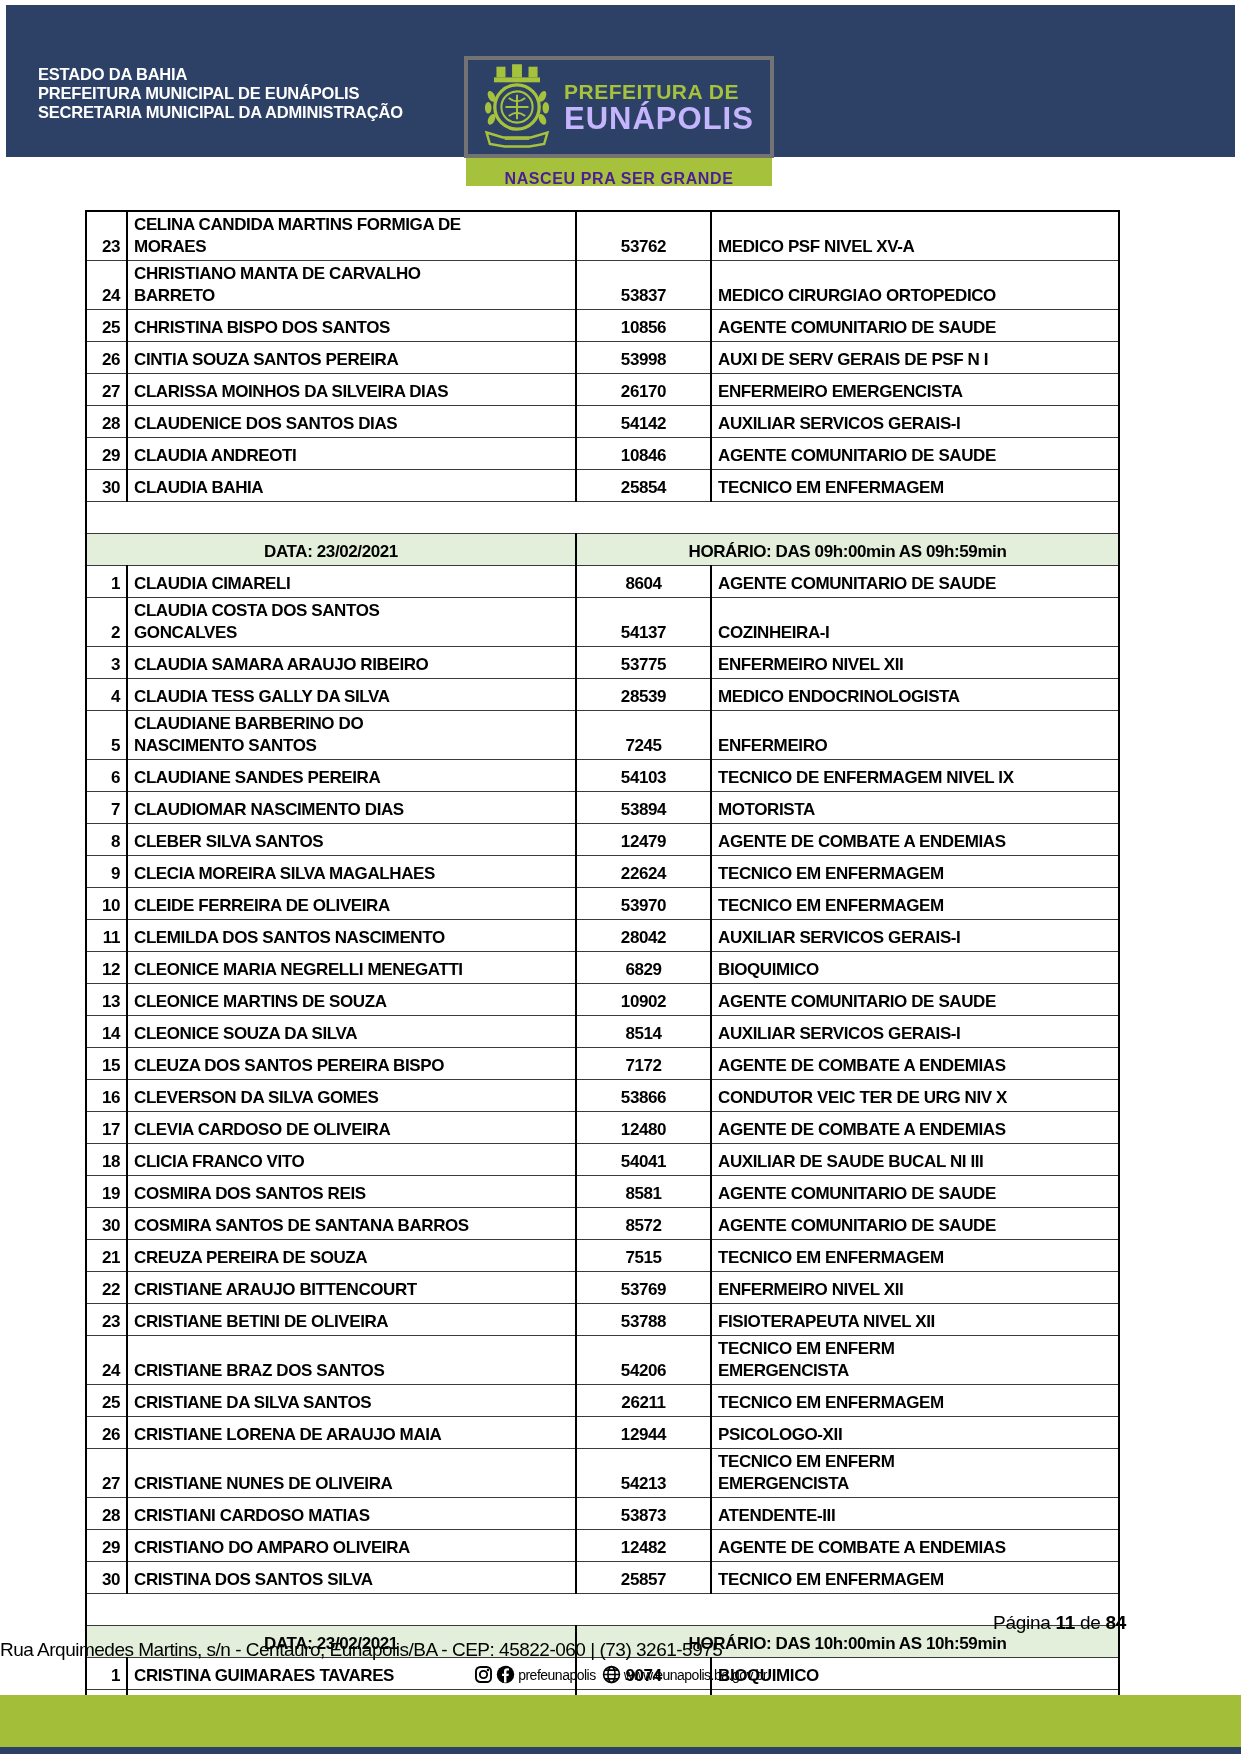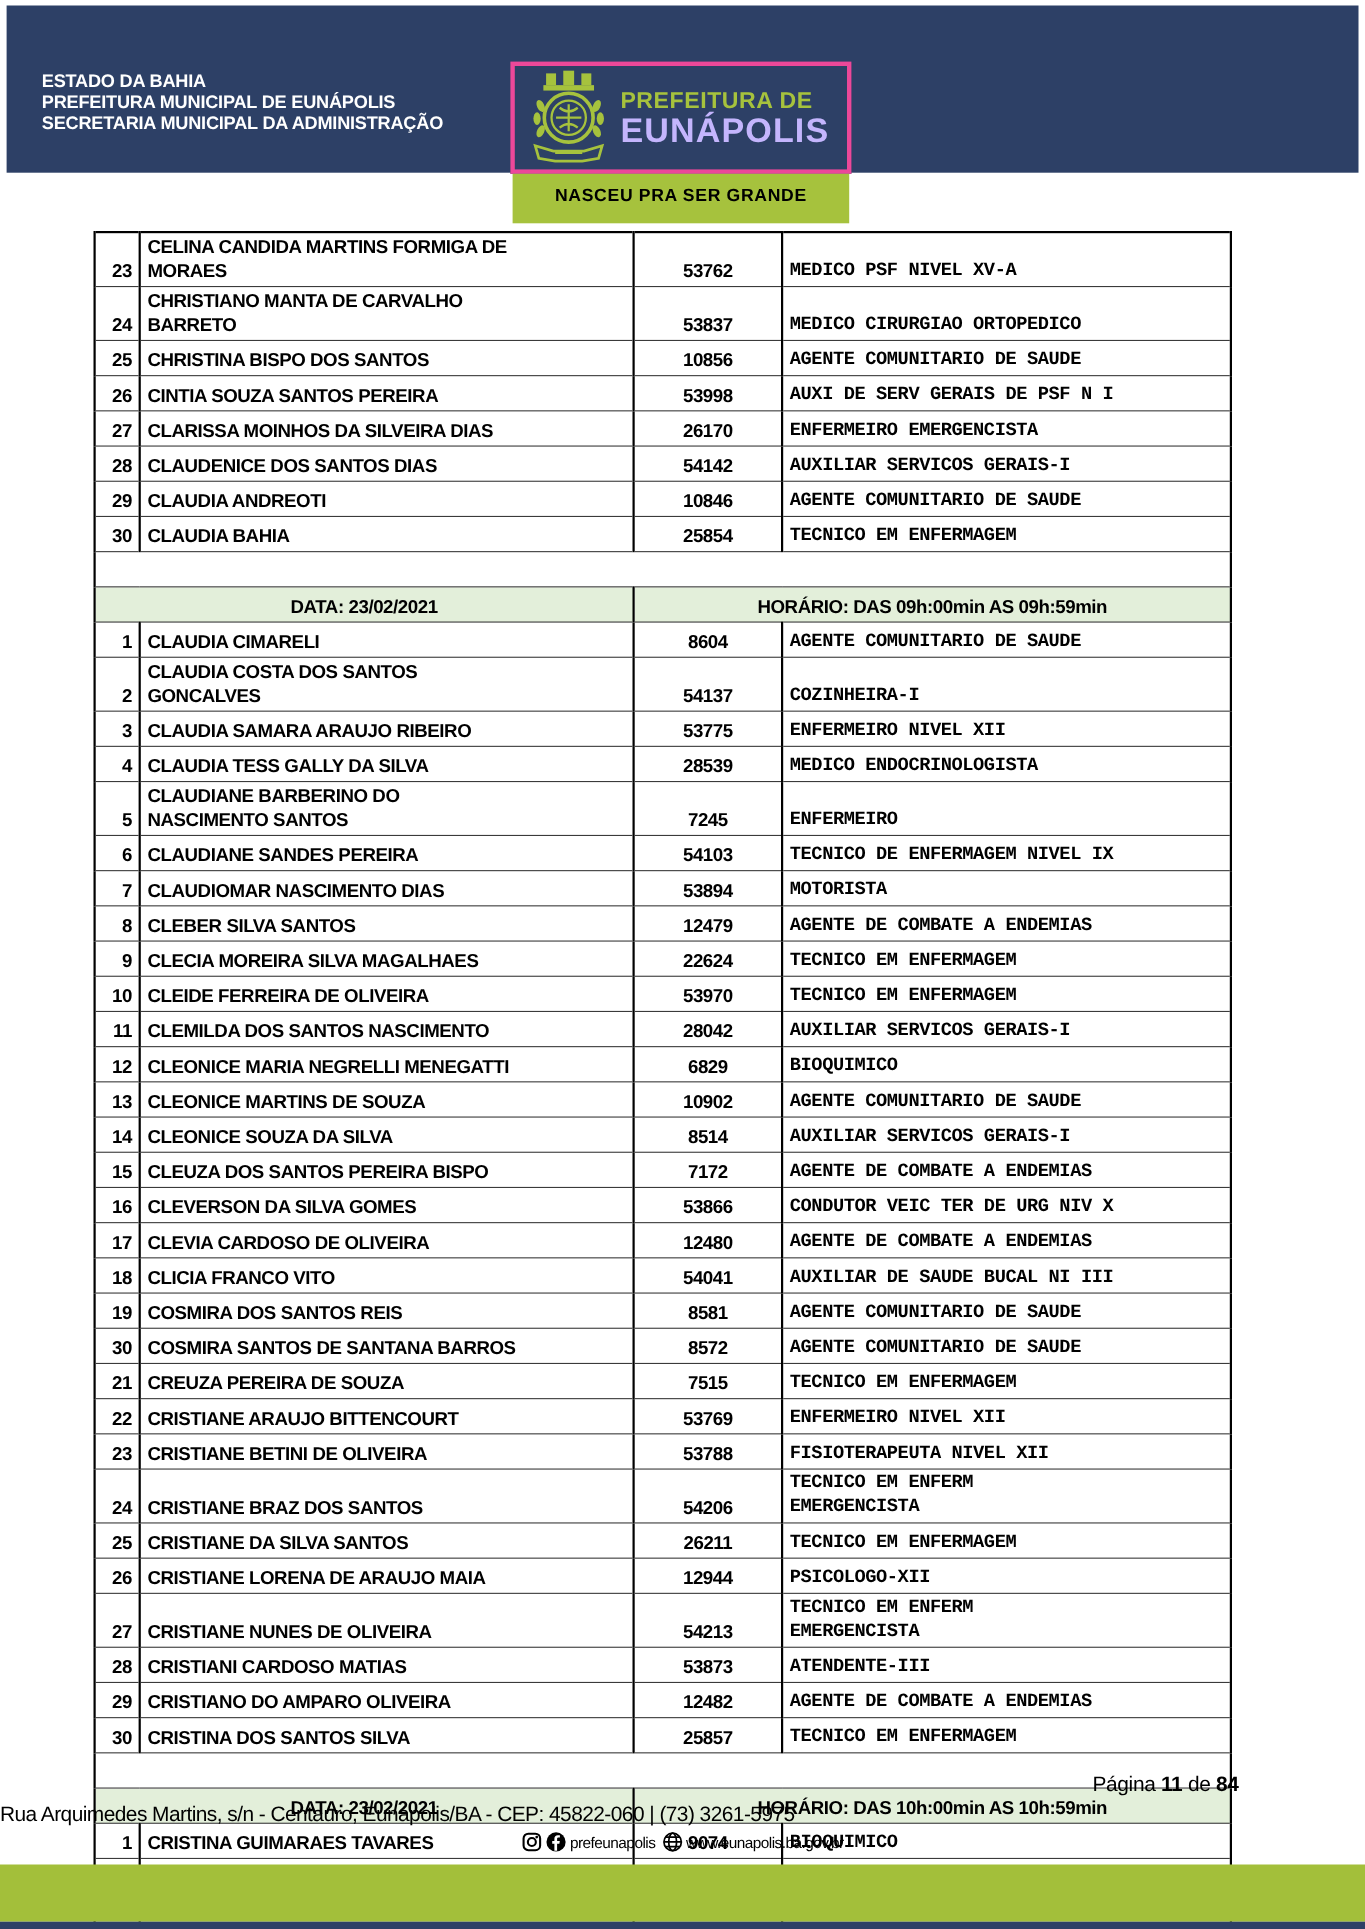--- a/index.html
+++ b/index.html
@@ -14,48 +14,48 @@
     background:#2d4066;
   }
   .banner-text{
     position:absolute;left:32px;top:60px;color:#ffffff;
     font-weight:bold;font-size:16.5px;line-height:19px;letter-spacing:-0.2px;
     white-space:nowrap;
   }
   .logo-block{position:absolute;left:464px;top:56px;width:310px;}
   .logo-box{
     box-sizing:border-box;width:310px;height:102px;background:#2d4066;
-    border:4px solid #ec4899;display:flex;align-items:center;padding-left:12px;
+    border:4px solid #737373;display:flex;align-items:center;padding-left:12px;
   }
   .logo-crest{flex:0 0 auto;}
   .logo-words{margin-left:10px;}
   .logo-top{color:#a6c23d;font-weight:bold;font-size:21px;line-height:22px;letter-spacing:0.5px;}
   .logo-name{color:#c4b5fd;font-weight:bold;font-size:31px;line-height:31px;letter-spacing:1px;}
   .logo-tagline{
-    box-sizing:border-box;margin-left:2px;width:306px;height:45px;background:#a6c23d;
-    color:#000000;font-weight:bold;font-size:16px;letter-spacing:0.6px;
+    box-sizing:border-box;margin-left:2px;width:306px;height:28px;background:#a6c23d;
+    color:#4c1d95;font-weight:bold;font-size:16px;letter-spacing:0.6px;
     text-align:center;line-height:41px;
   }
   
   .roster-wrap{position:absolute;left:85px;top:210px;width:1033px;}
   table.roster{
     border-collapse:collapse;table-layout:fixed;width:1033px;
     border:2px solid #000;
   }
   table.roster td{
     border-left:2px solid #000;border-right:2px solid #000;
     border-top:1.5px solid #3a3a3a;border-bottom:1.5px solid #3a3a3a;
     vertical-align:bottom;height:27px;padding:2px 6px;
     font-weight:bold;font-size:17px;line-height:22px;letter-spacing:-0.4px;
     overflow:hidden;
   }
   td.c-num{text-align:right;padding:2px 2px;}
   td.c-name{white-space:pre-line;}
   td.c-reg{text-align:center;}
-  td.c-job{white-space:pre-line;padding-left:8px;font-family:Liberation Mono, monospace;}
+  td.c-job{white-space:pre-line;padding-left:8px;}
   td.spacer{height:29px;border-top:2px solid #000;border-bottom:2px solid #000;background:#fff;}
   td.sec-date,td.sec-time{
     background:#e3efda;text-align:center;height:28px;vertical-align:middle;
     border-top:2px solid #000;border-bottom:2px solid #000;
     font-size:17px;letter-spacing:-0.2px;
   }
   
   .page-indicator{
     position:absolute;left:85px;top:1612px;width:1041px;text-align:right;
     font-size:19px;letter-spacing:-0.3px;

